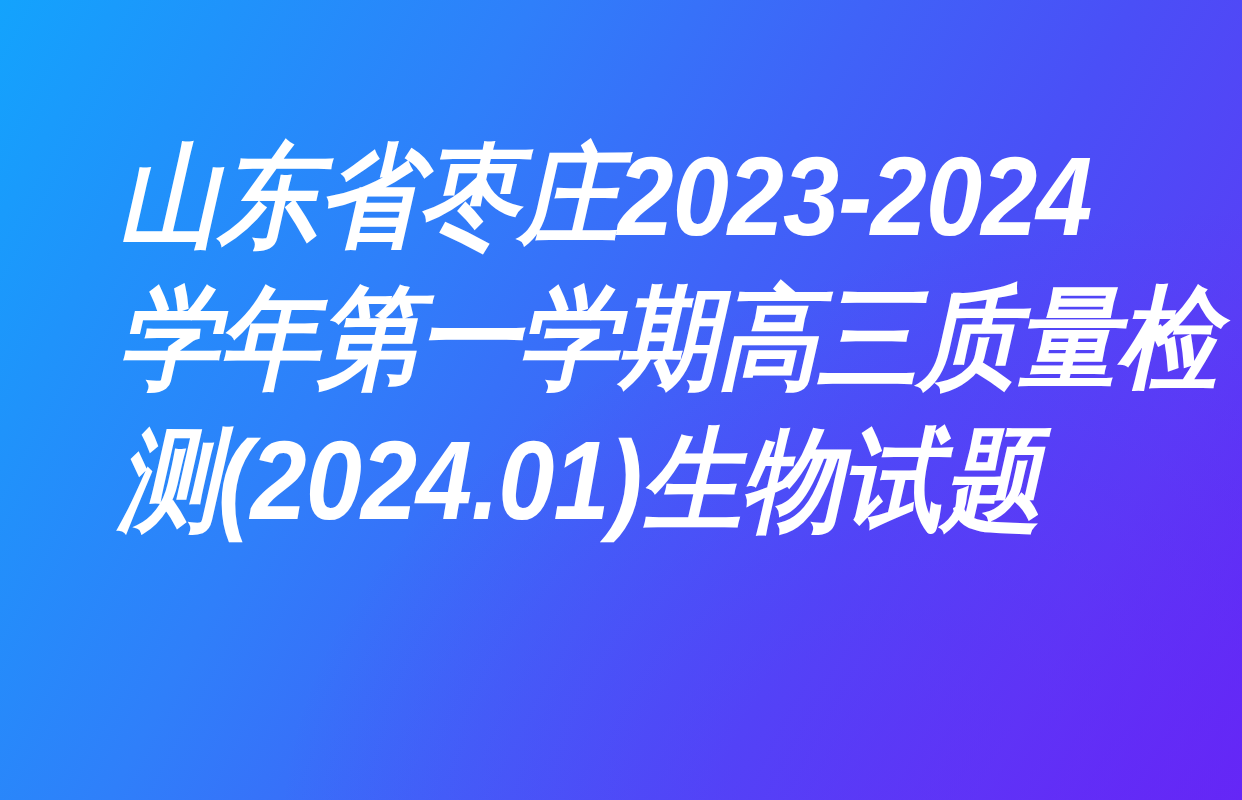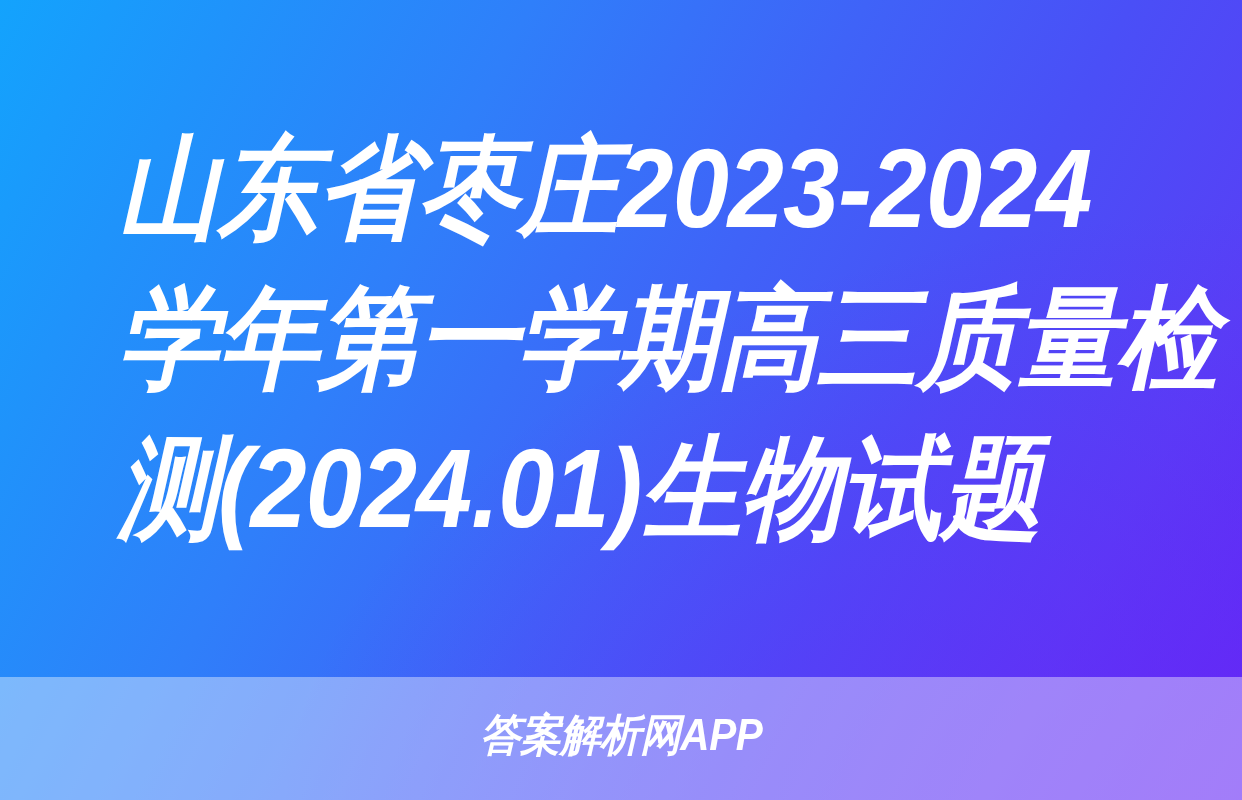--- a/index.html
+++ b/index.html
@@ -49,21 +49,20 @@
     position: absolute;
     left: 0;
     top: 0;
     width: 1242px;
     height: 677px;
     display: flex;
     flex-direction: column;
     justify-content: center;
     padding: 0 118px;
     box-sizing: border-box;
-    gap: 8px;
   }
 
   .title-line {
     color: #ffffff;
     font-size: 112px;
     line-height: 142px;
     font-weight: 700;
     font-style: italic;
     letter-spacing: -1px;
     white-space: nowrap;
@@ -104,17 +103,14 @@
 <div id="cover-card">
 
   <div id="cover-background"></div>
 
   <div id="title-block">
     <div class="title-line">山东省枣庄2023-2024</div>
     <div class="title-line">学年第一学期高三质量检</div>
     <div class="title-line">测(2024.01)生物试题</div>
   </div>
 
-  <div id="footer-band">
-    <div id="footer-brand">答案解析网APP</div>
-  </div>
 
 </div>
 
 </body></html>

